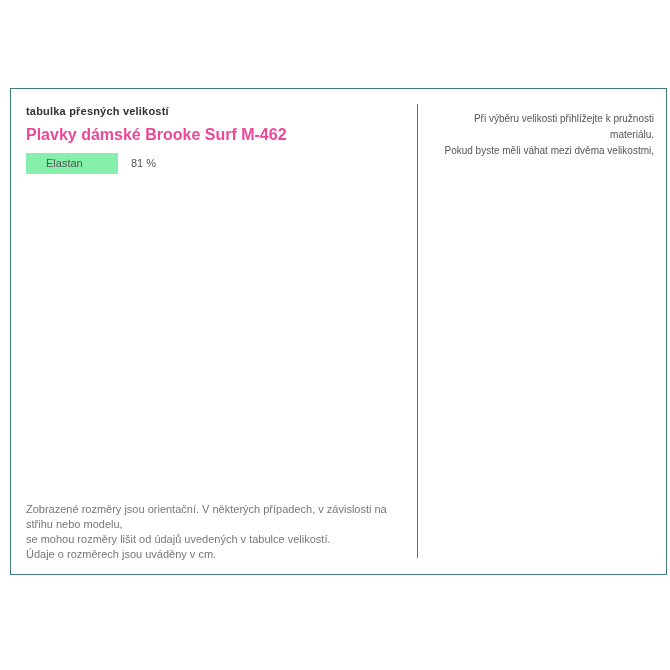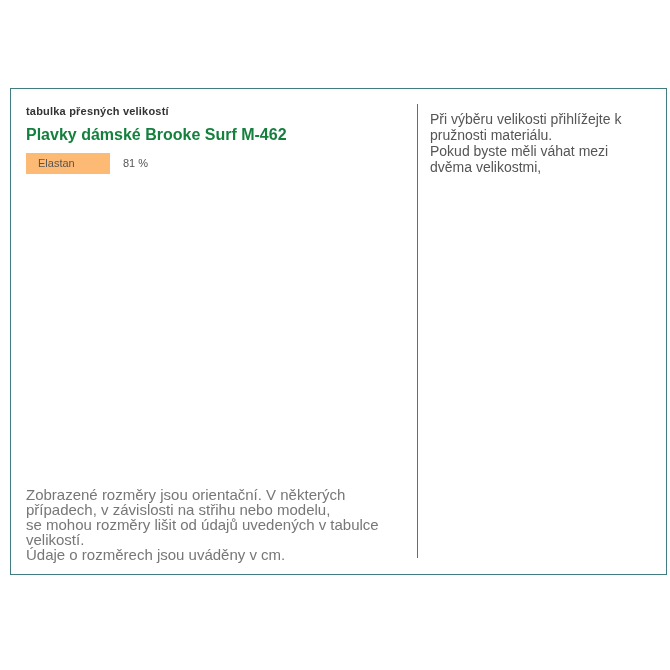--- a/index.html
+++ b/index.html
@@ -31,66 +31,66 @@
   }
   .header-label {
     font-size: 11px;
     font-weight: bold;
     color: #333333;
     letter-spacing: 0.2px;
   }
   .product-title {
     font-size: 16px;
     font-weight: bold;
-    color: #15803d;
+    color: #ec4899;
     margin-top: 9px;
   }
   .composition-heading {
     font-size: 11px;
     font-weight: bold;
     color: #333333;
     margin-top: 21px;
   }
   .composition-table {
     margin-top: 9px;
   }
   .comp-row {
     display: flex;
     align-items: stretch;
     margin-bottom: 2px;
   }
   .comp-label {
     width: 72px;
-    background: #fdba74;
-    padding: 4px 0 5px 12px;
+    background: #86efac;
+    padding: 4px 0 5px 20px;
     font-size: 11px;
     color: #555555;
   }
   .comp-value {
     padding: 4px 0 5px 13px;
     font-size: 11px;
     color: #555555;
   }
   .spacer { flex: 1; }
   .footnote {
-    font-size: 15px;
+    font-size: 11px;
     color: #777777;
     line-height: 15px;
     margin-top: 44px;
   }
   .right-col {
     flex: 1;
     box-sizing: border-box;
     border-left: 1px solid #417c80;
     margin: 15px 0 16px 0;
     padding: 7px 12px 0 12px;
   }
   .advice {
-    text-align: left;
-    font-size: 14px;
+    text-align: right;
+    font-size: 10px;
     color: #555555;
     line-height: 16px;
   }
 </style>
 </head>
 <body>
 
 <div class="panel">
 
   <div class="left-col">

